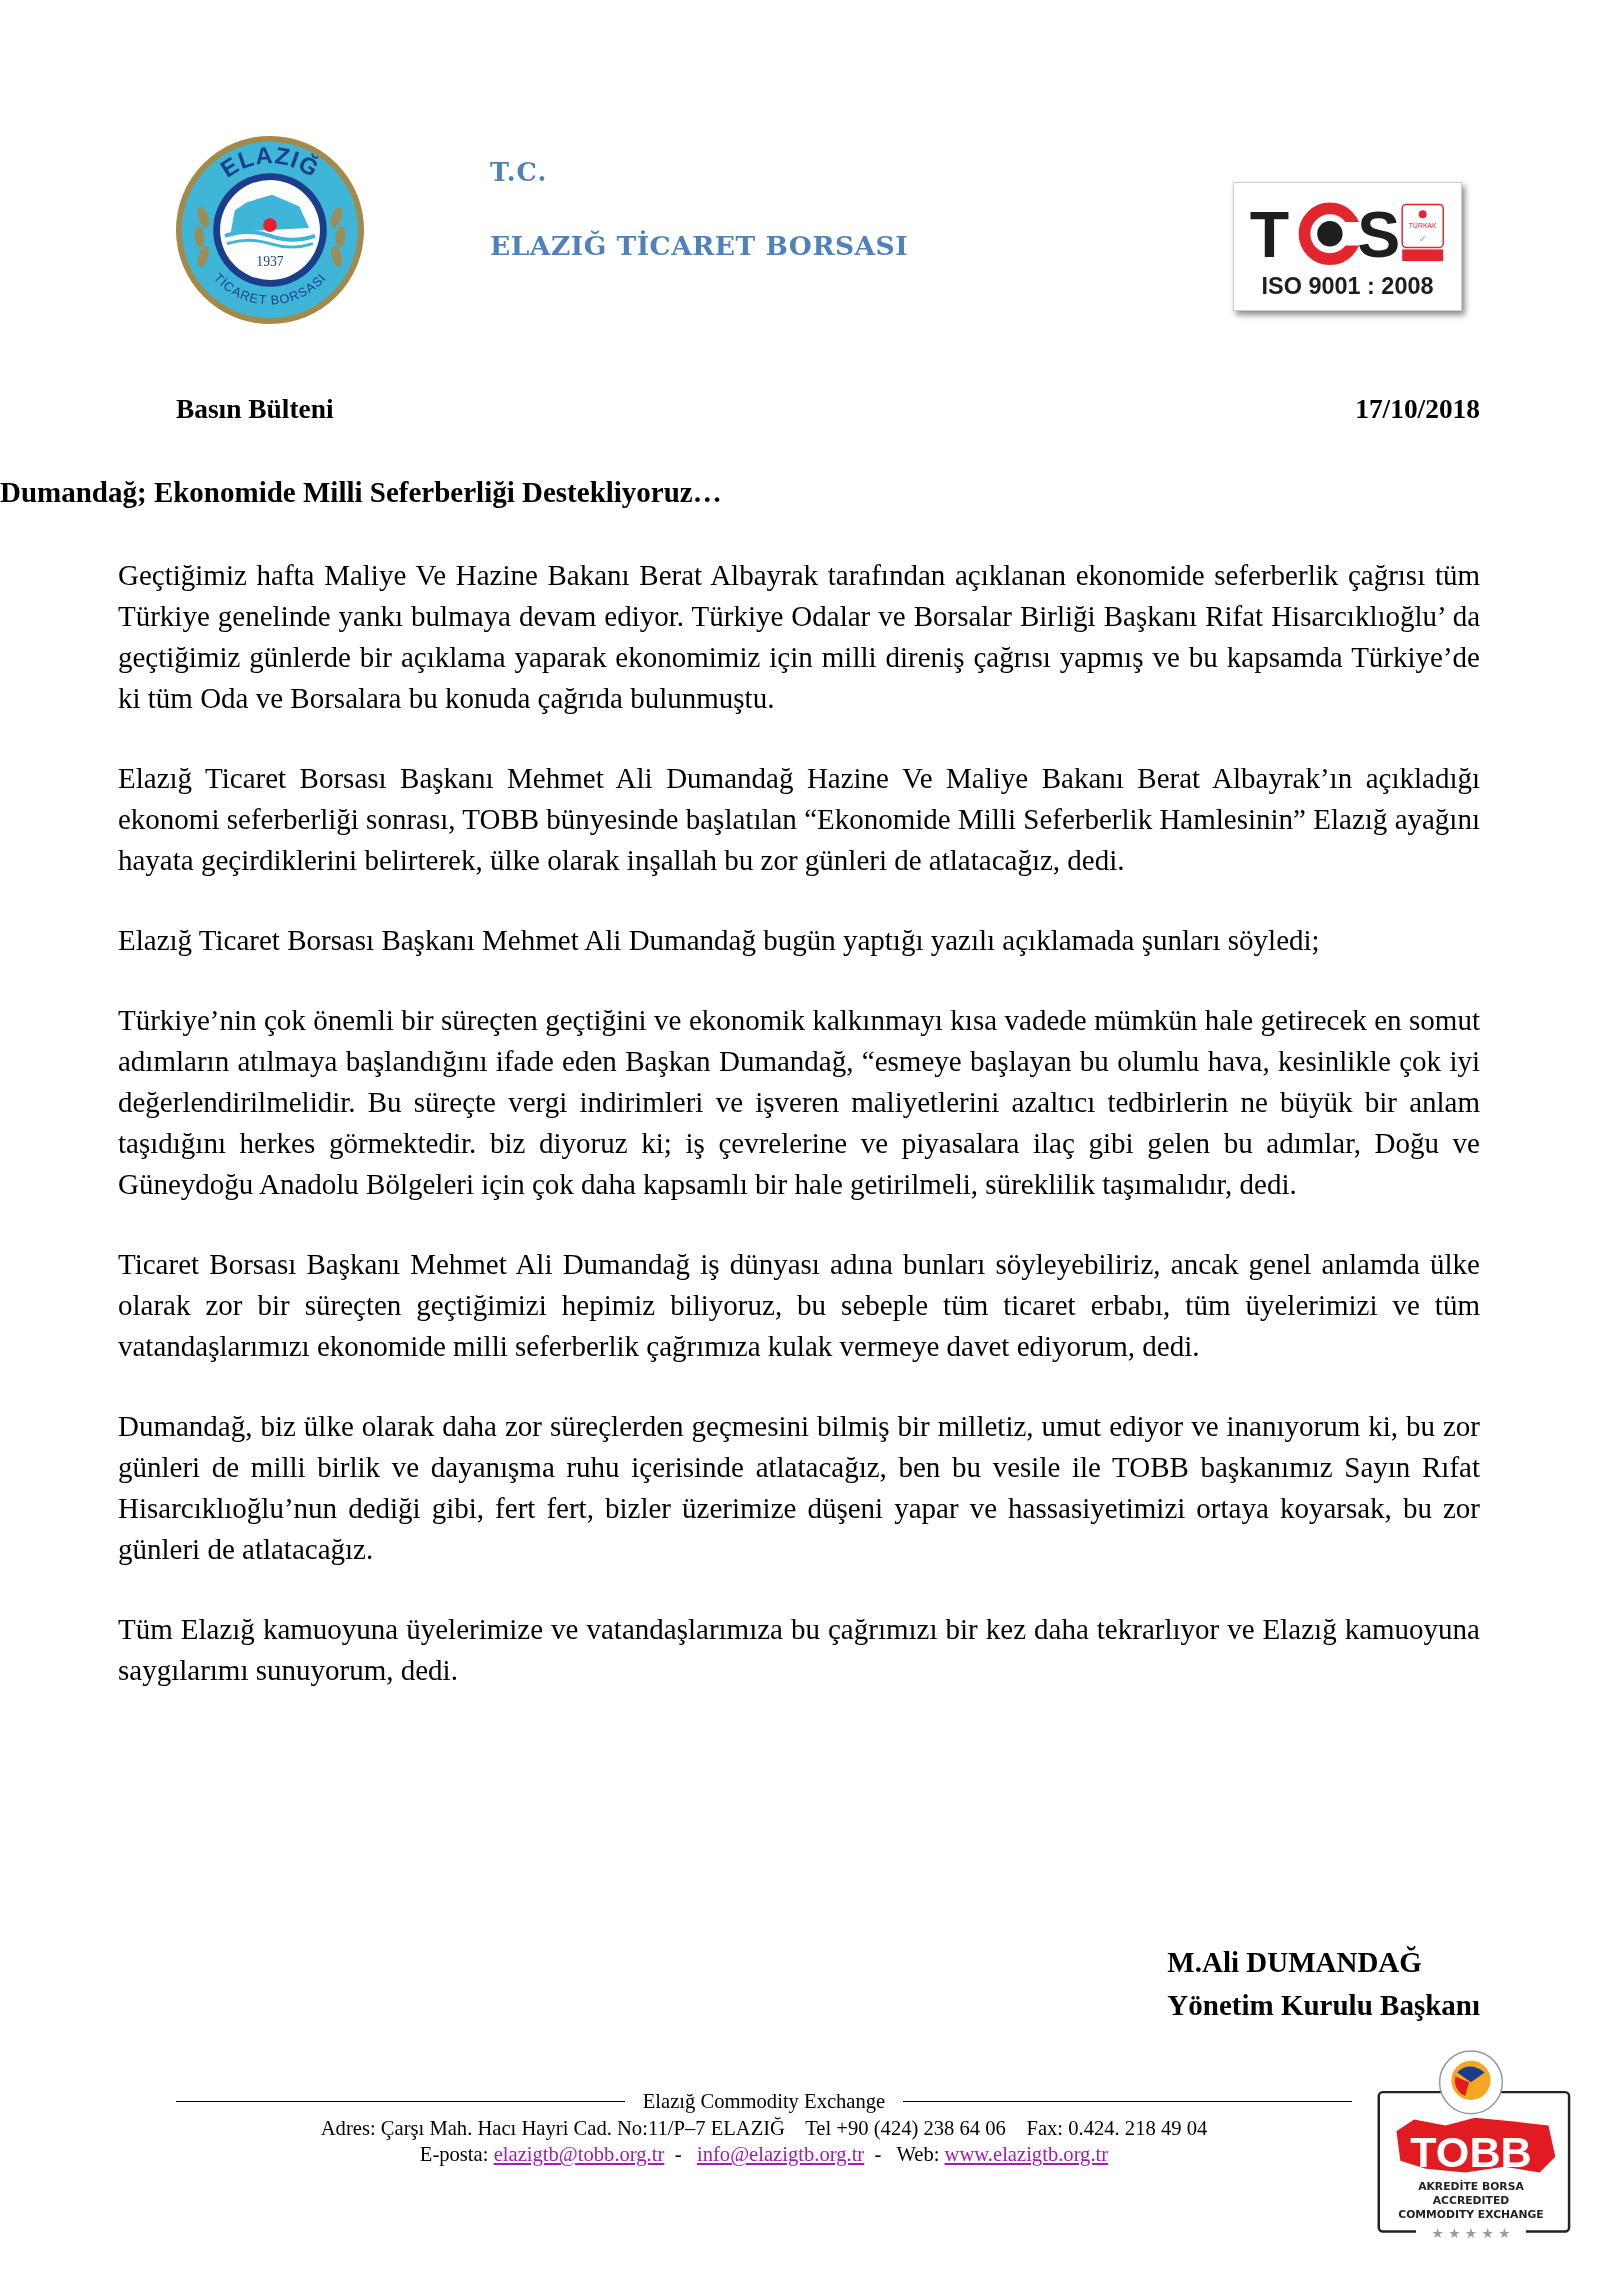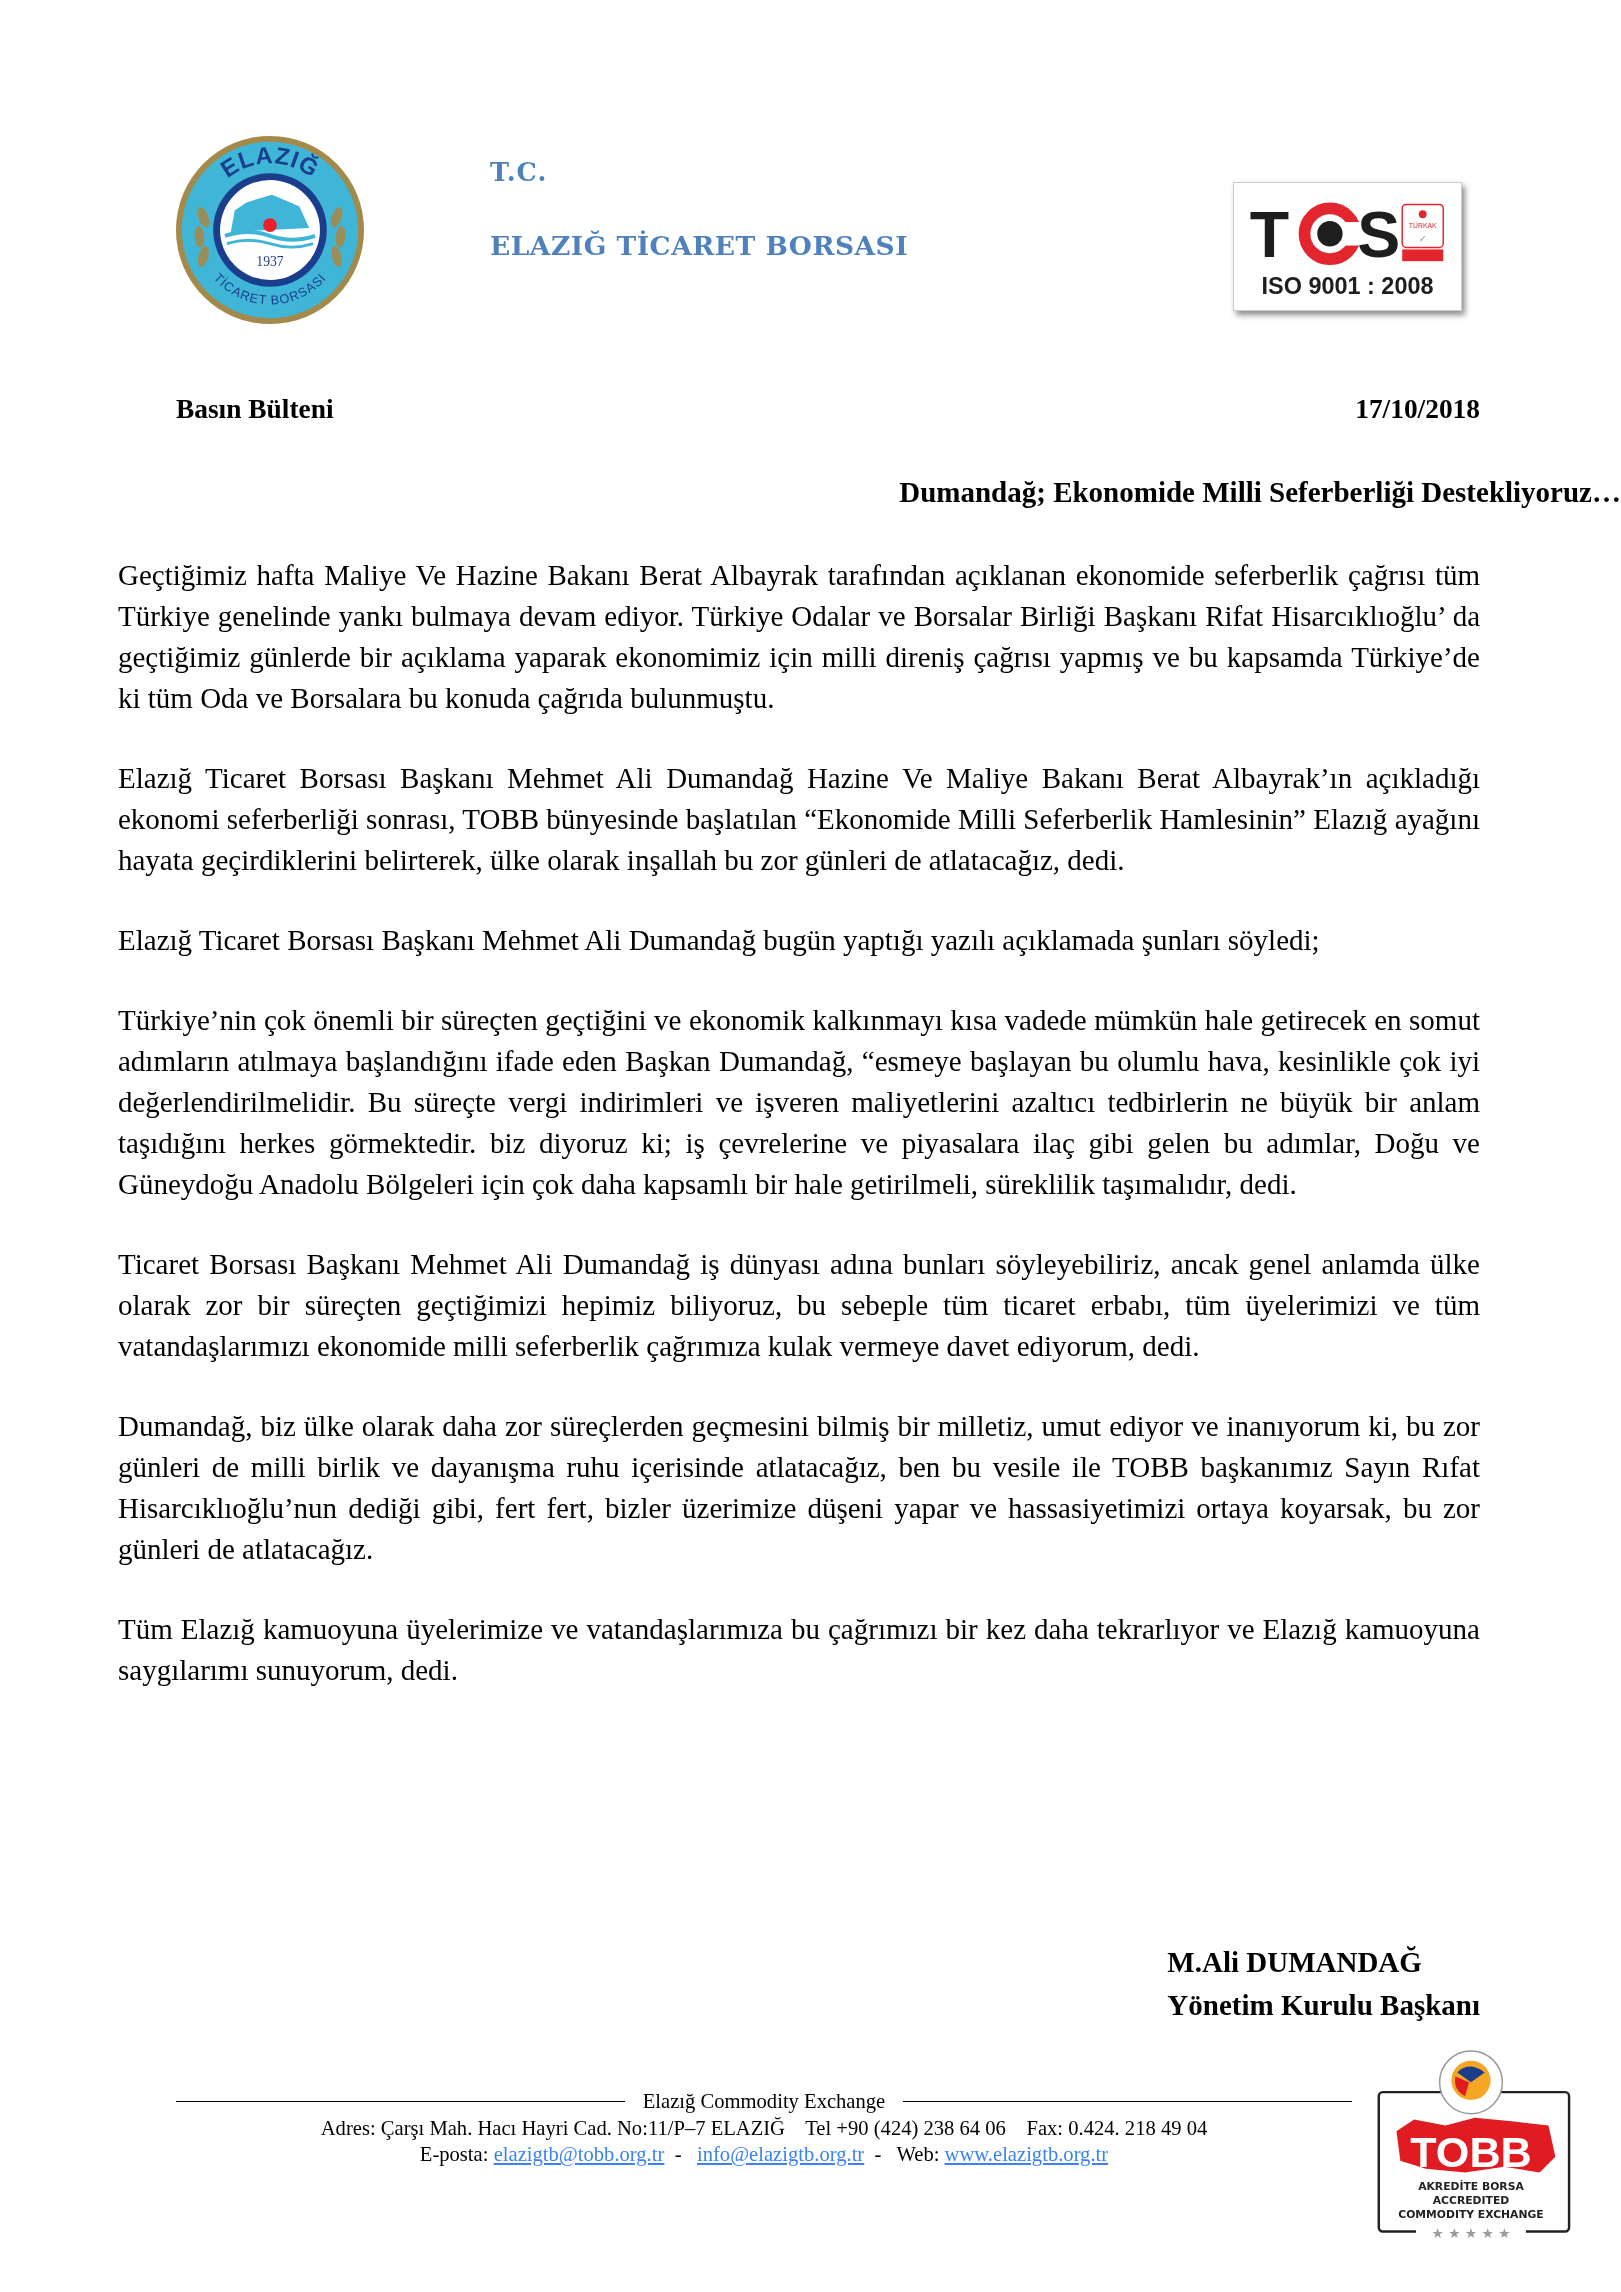--- a/index.html
+++ b/index.html
@@ -11,39 +11,39 @@
   .header-titles { position: absolute; left: 490px; top: 157px; width: 588px; text-align: left;
                    color: #4f81bd; font-weight: bold; font-family: "DejaVu Serif", serif; }
   .header-titles .tc { font-size: 25.5px; letter-spacing: 1px; }
   .header-titles .org { font-size: 26.5px; margin-top: 43px; letter-spacing: 0.5px; }
   .logo-right { position: absolute; left: 1233px; top: 182px; width: 227px; height: 127px;
                 background: #fff; border: 1px solid #ccc; box-shadow: 2.9px 3.9px 5.9px rgba(0,0,0,0.45); }
 
   
   .meta-row { position: absolute; left: 176px; top: 394px; width: 1304px; font-weight: bold; font-size: 27.4px; }
   .meta-row .date { position: absolute; right: 0; top: 0; }
-  .headline { position: absolute; left: 0; top: 476px; width: 1621px; text-align: right;
+  .headline { position: absolute; left: 0; top: 476px; width: 1621px; text-align: left;
               font-weight: bold; font-size: 29px; }
 
   
   .body-text { position: absolute; left: 118px; top: 555px; width: 1362px; font-size: 29px;
                line-height: 41px; text-align: justify; }
   .body-text p { margin: 0 0 39px 0; }
 
   
   .signature { position: absolute; right: 141px; top: 1941px; font-weight: bold;
                font-size: 29px; line-height: 43px; }
 
   
   .footer { position: absolute; left: 176px; top: 2088px; width: 1176px; text-align: center;
             font-size: 20.6px; line-height: 26.5px; }
   .footer .line-title { display: flex; align-items: center; }
   .footer .rule { flex: 1; height: 0; border-top: 1.5px solid #000; }
   .footer .line-title span.t { padding: 0 17.6px; }
-  .footer a { color: #3b82f6; text-decoration: underline; }
+  .footer a { color: #a21caf; text-decoration: underline; }
   .tobb-badge { position: absolute; left: 1367px; top: 2047px; width: 206px; height: 206px; }
 </style>
 </head>
 <body>
 
 <div class="logo-left">
   <svg width="192" height="192" viewBox="0 0 196 196">
     <defs>
       <path id="arcTop" d="M 30 98 A 68 68 0 0 1 166 98"></path>
       <path id="arcBot" d="M 22 98 A 76 76 0 0 0 174 98"></path>

